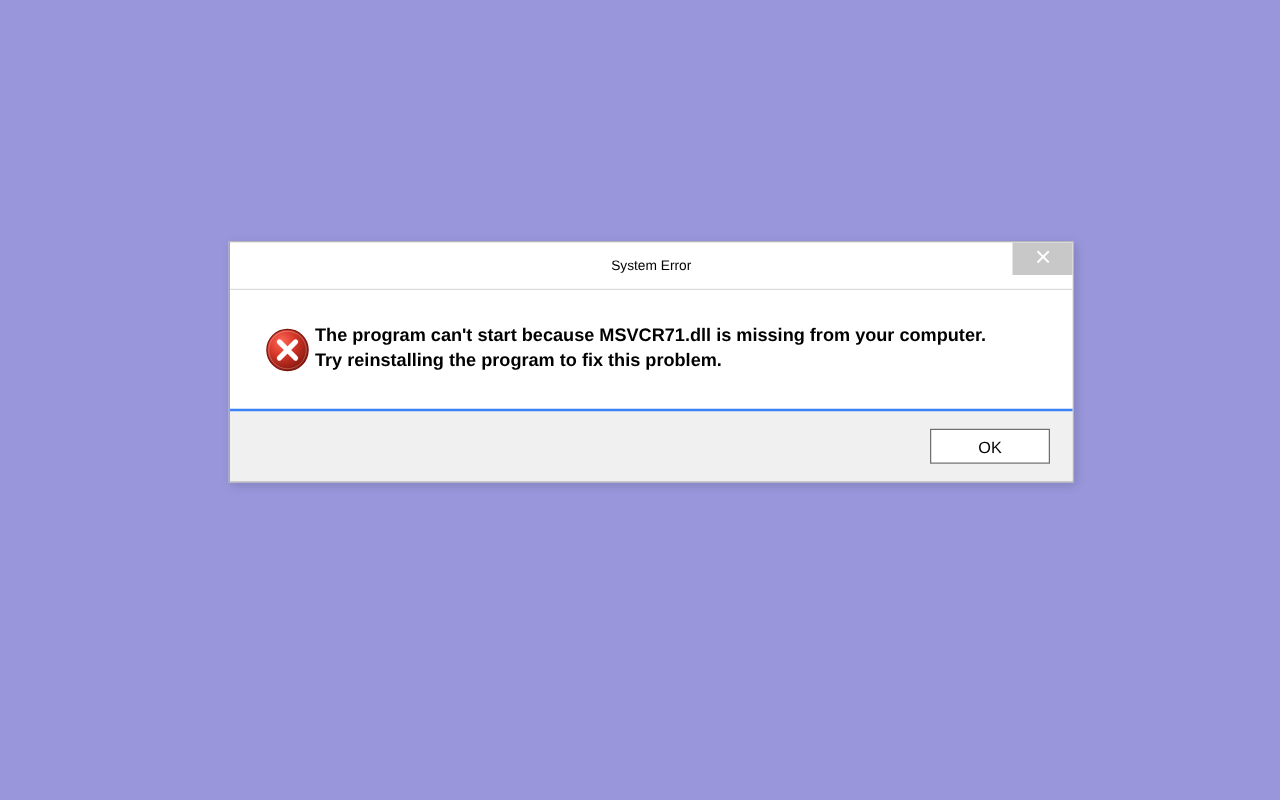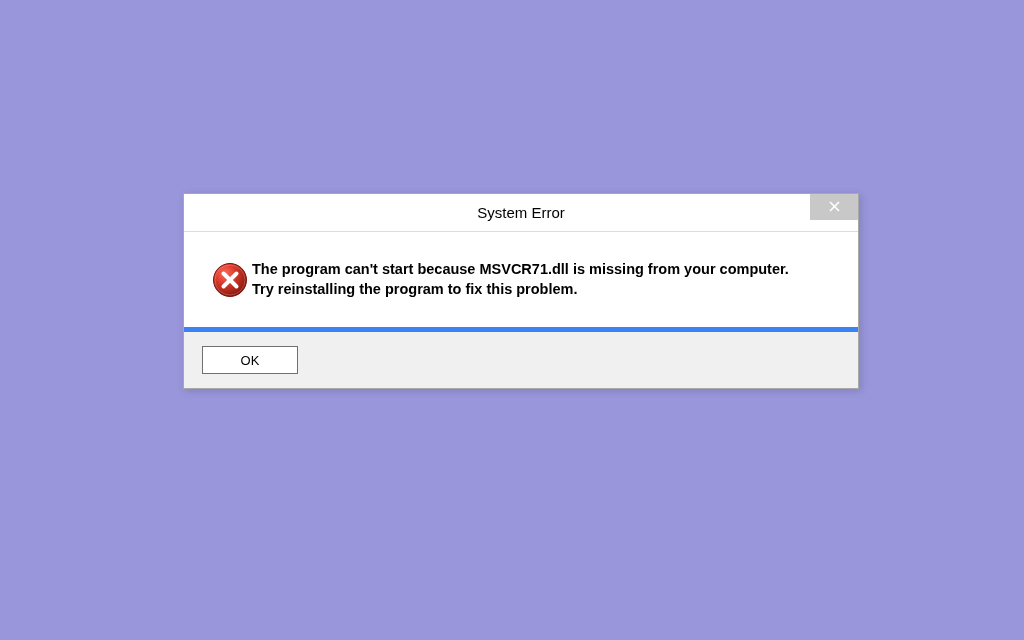--- a/index.html
+++ b/index.html
@@ -27,21 +27,21 @@
     .titlebar {
       height: 38px;
       background: #ffffff;
       border-bottom: 1px solid #dcdcdc;
       display: flex;
       align-items: center;
       justify-content: center;
       position: relative;
     }
     .titlebar-title {
-      font-size: 15px;
+      font-size: 11px;
       color: #000000;
       font-weight: 400;
     }
     .close-btn {
       position: absolute;
       right: 0;
       top: 0;
       width: 48px;
       height: 26px;
       background: #c8c8c8;
@@ -69,23 +69,24 @@
     }
     .message {
       font-size: 14.5px;
       line-height: 1.35;
       color: #000000;
       font-weight: 600;
       max-width: 540px;
     }
     .button-area {
       background: #f0f0f0;
-      border-top: 5px solid #3b82f6;
+      border-top: 2px solid #3b82f6;
       padding: 14px 18px;
       display: flex;
+      justify-content: flex-end;
     }
     .ok-btn {
       min-width: 96px;
       height: 28px;
       background: #ffffff;
       border: 1px solid #707070;
       font-size: 13px;
       font-family: inherit;
       cursor: pointer;
       padding: 0 20px;

